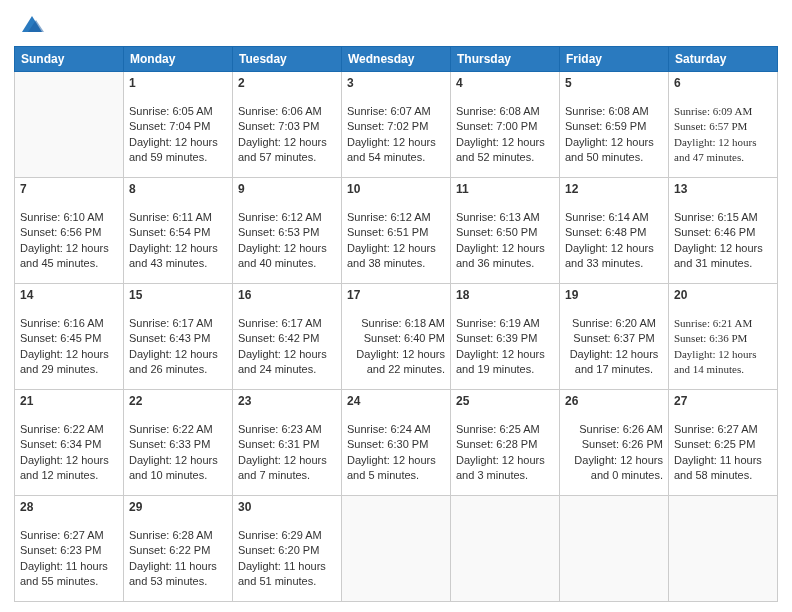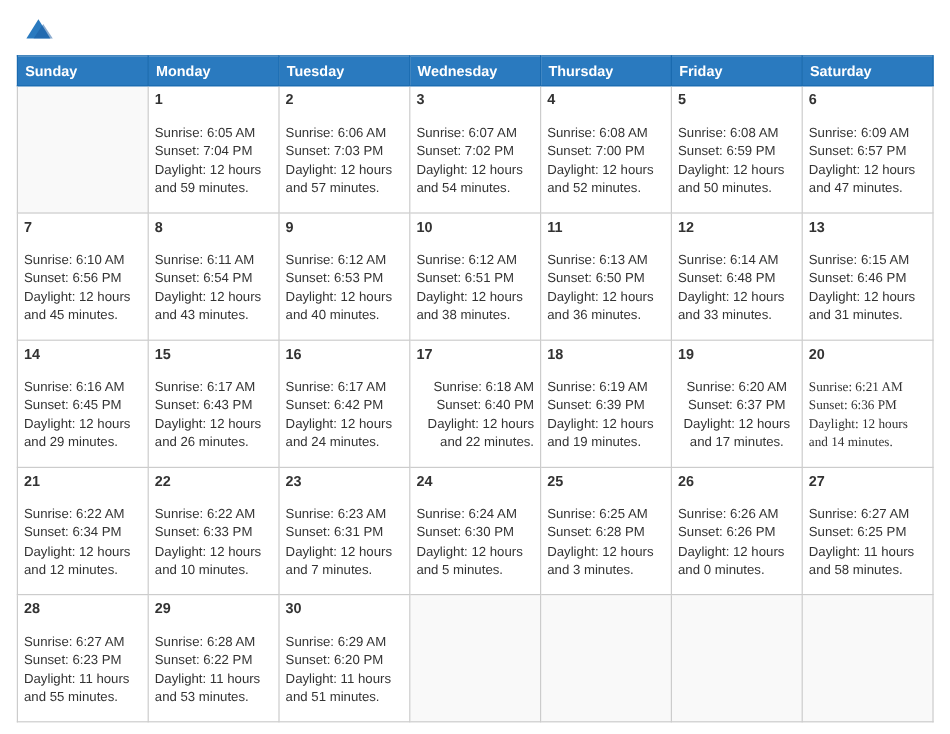--- a/index.html
+++ b/index.html
@@ -171,21 +171,21 @@
           </td>
           <td>
             <div class="day-number">5</div>
             <div class="day-info" style="white-space: pre-line;">Sunrise: 6:08 AM
 Sunset: 6:59 PM
 Daylight: 12 hours
 and 50 minutes.</div>
           </td>
           <td>
             <div class="day-number">6</div>
-            <div class="day-info" style="white-space: pre-line;">Sunrise: 6:09 AM
+            <div class="day-info" style="white-space: pre-line; font-family: Liberation Serif, serif;">Sunrise: 6:09 AM
 Sunset: 6:57 PM
 Daylight: 12 hours
 and 47 minutes.</div>
           </td>
         </tr>
         <tr class="week-row">
           <td>
             <div class="day-number">7</div>
             <div class="day-info" style="white-space: pre-line;">Sunrise: 6:10 AM
 Sunset: 6:56 PM
@@ -317,21 +317,21 @@
           </td>
           <td>
             <div class="day-number">25</div>
             <div class="day-info" style="white-space: pre-line;">Sunrise: 6:25 AM
 Sunset: 6:28 PM
 Daylight: 12 hours
 and 3 minutes.</div>
           </td>
           <td>
             <div class="day-number">26</div>
-            <div class="day-info" style="white-space: pre-line;">Sunrise: 6:26 AM
+            <div class="day-info" style="white-space: pre-line; text-align: right;">Sunrise: 6:26 AM
 Sunset: 6:26 PM
 Daylight: 12 hours
 and 0 minutes.</div>
           </td>
           <td>
             <div class="day-number">27</div>
             <div class="day-info" style="white-space: pre-line;">Sunrise: 6:27 AM
 Sunset: 6:25 PM
 Daylight: 11 hours
 and 58 minutes.</div>

